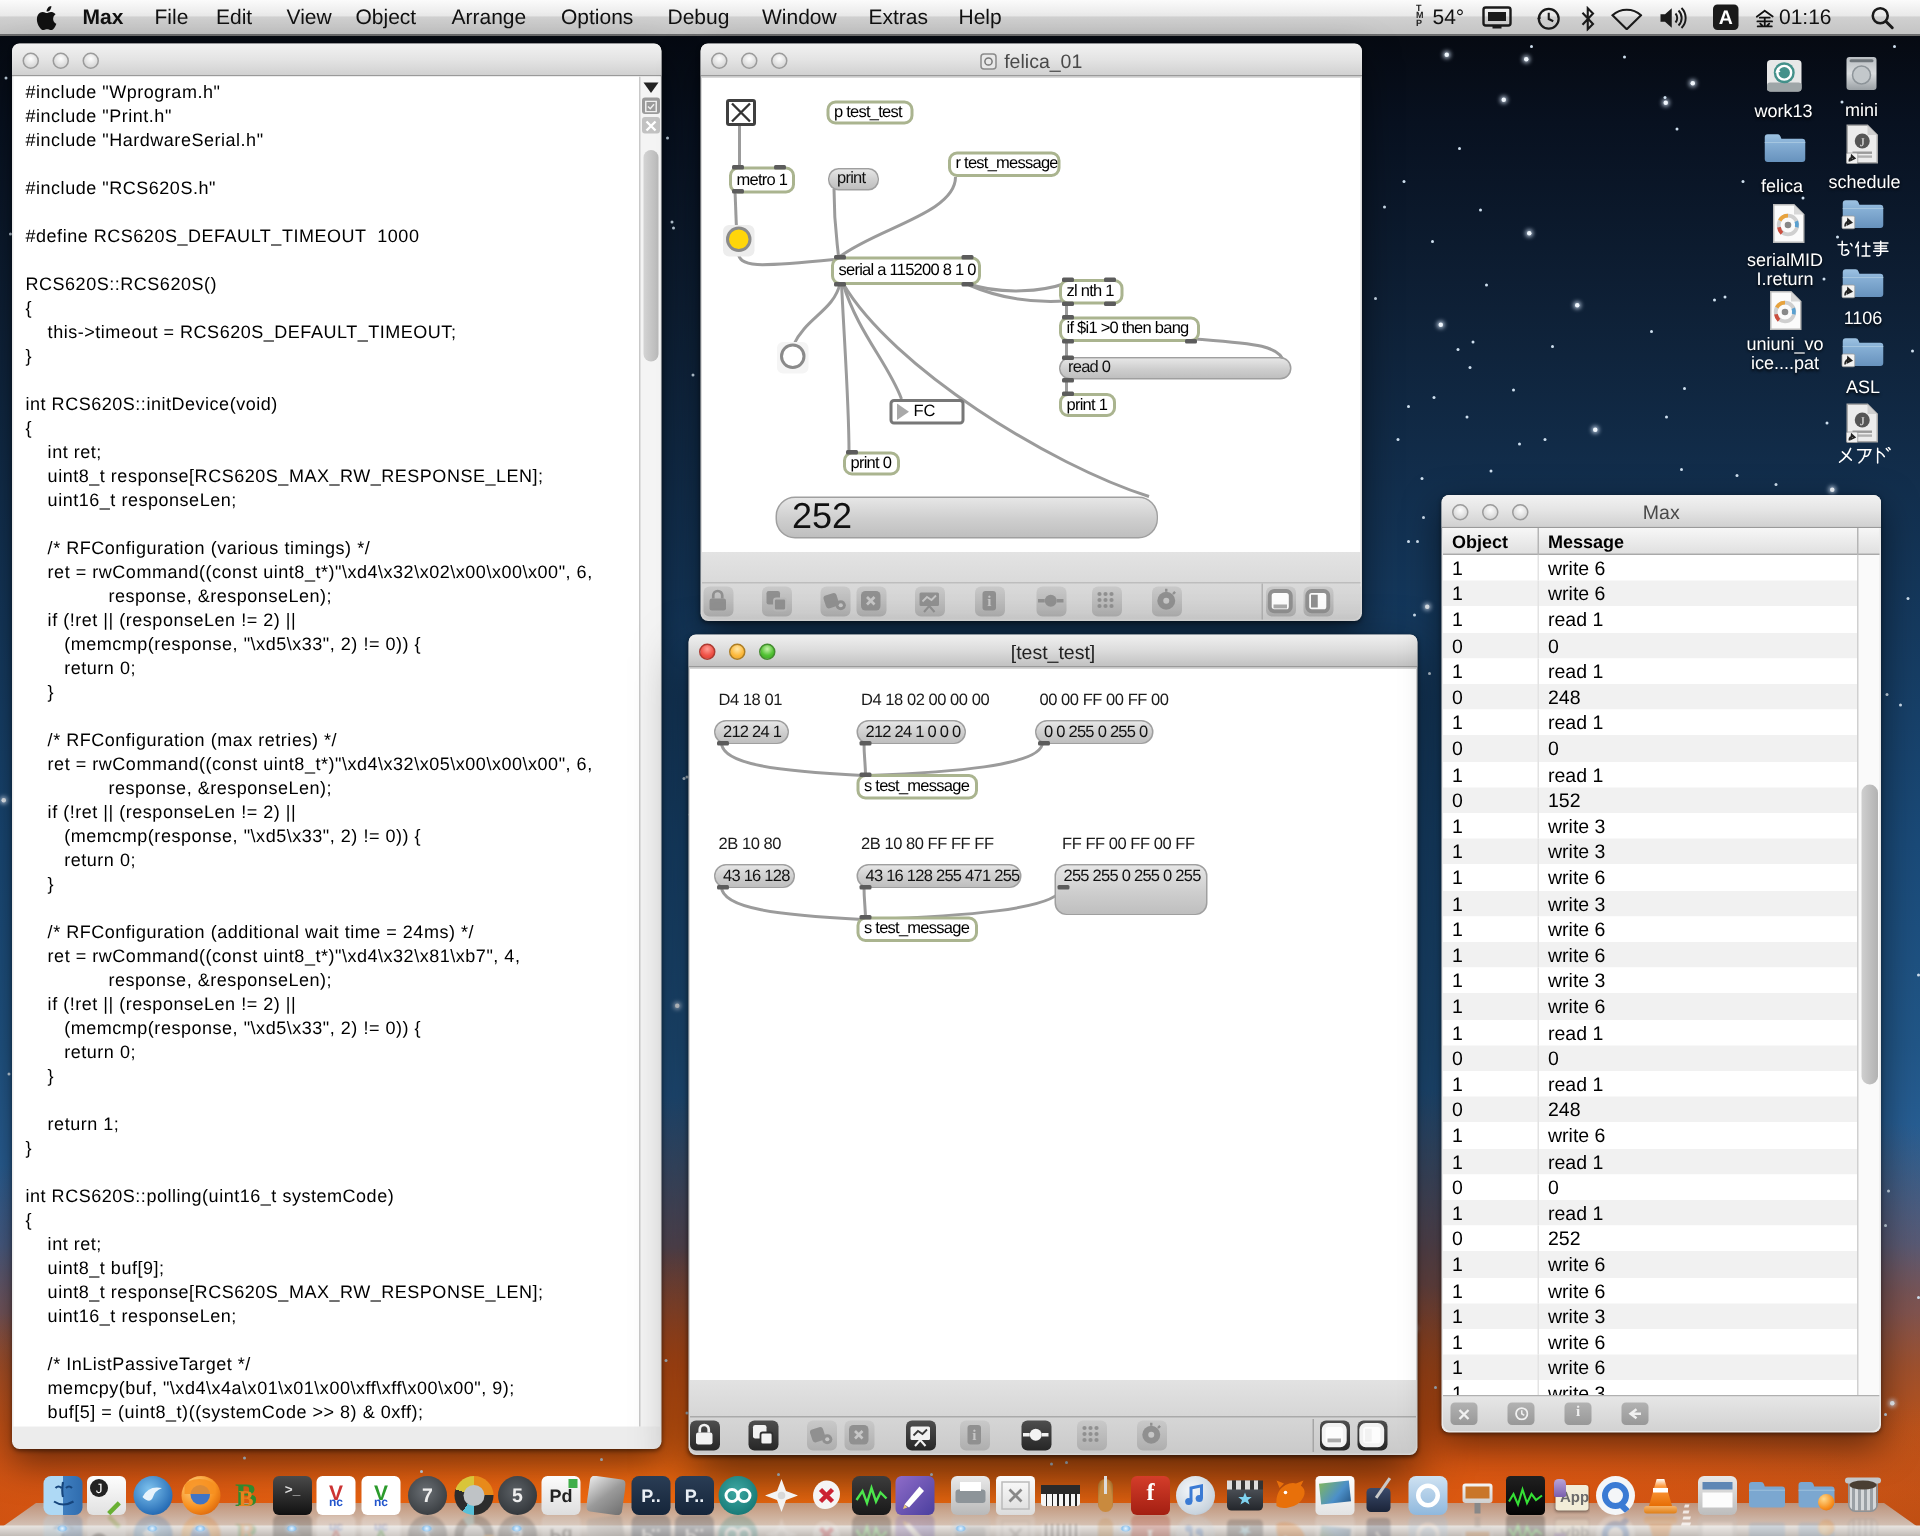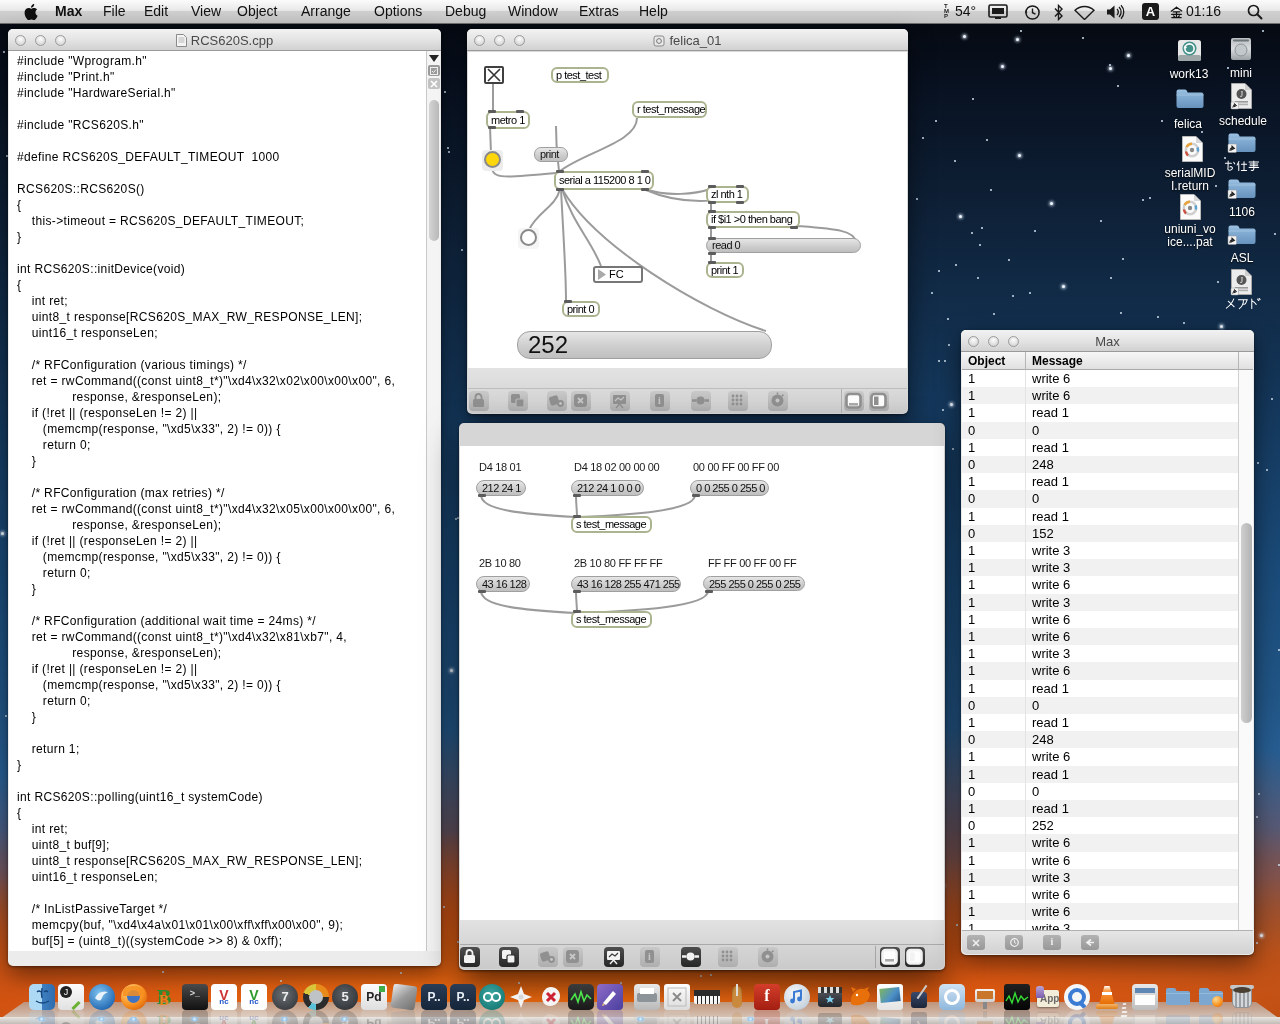--- a/index.html
+++ b/index.html
@@ -173,24 +173,20 @@
       </svg></span>
     <span style="left:1186px;">01:16</span>
     <svg style="position:absolute;left:1247px;top:4px;" width="16" height="16" viewBox="0 0 16 16">
       <circle cx="6.5" cy="6.5" r="5" fill="none" stroke="#1a1a1a" stroke-width="1.7"></circle>
       <path d="M10.3 10.3 L14.5 14.5" stroke="#1a1a1a" stroke-width="2" stroke-linecap="round"></path>
     </svg>
   </div>
 
 <div id="codewin" class="win" style="left:8px; top:29px; width:433px; height:937px; background:#ececec;">
   <div class="titlebar">
-    <div class="tb-title"><svg width="11" height="13" viewBox="0 0 11 13" style="vertical-align:-2px; margin-right:4px;">
-          <path d="M0.5,0.5 h7 l3,3 v9 h-10 z" fill="#f4f4f4" stroke="#8a8a8a"></path>
-          <path d="M2.5,4 h6 M2.5,6 h6 M2.5,8 h6" stroke="#aaa" stroke-width="0.8"></path>
-        </svg>RCS620S.cpp</div>
     <div class="lamp" style="left:7px;"></div>
       <div class="lamp" style="left:27px;"></div>
       <div class="lamp" style="left:47px;"></div>
   </div>
   <div class="abs" style="left:1px; top:22px; width:418px; height:900px; background:#fff; overflow:hidden;">
       <pre style="position:absolute; left:8px; top:2px; font-family:'Liberation Sans', sans-serif; font-size:12px; line-height:16px; color:#000; letter-spacing:0.35px;">#include "Wprogram.h"
 #include "Print.h"
 #include "HardwareSerial.h"
 
 #include "RCS620S.h"
@@ -296,21 +292,21 @@
       <div class="abs" style="left:16px; top:14px; width:20px; height:18px; background:#fff; border:2px solid #404040; border-radius:2px;"></div>
       <svg style="position:absolute;left:16px;top:14px;" width="20" height="18" viewBox="0 0 20 18">
         <path d="M4,3 L16,15 M16,3 L4,15" stroke="#333" stroke-width="1.6"></path>
       </svg>
       <div class="obj" style="left:83px; top:15px; width:58px; height:16px; padding-left:3px; line-height:12px; font-size:11px;">p test_test</div>
       <div class="obj" style="left:164px; top:49px; width:75px; height:17px; padding-left:3px; line-height:13px; font-size:11px;">r test_message</div>
       <div class="obj" style="left:18px; top:59px; width:44px; height:18px; padding-left:3px; line-height:14px; font-size:11px;">metro 1</div>
       <i class="io" style="left:20px; top:58px; width:8px;"></i>
       <i class="io" style="left:48px; top:58px; width:8px;"></i>
       <i class="io" style="left:20px; top:74px; width:8px;"></i>
-      <div class="msg" style="left:66px; top:60px; width:34px; height:15px; border-radius:7px; padding-left:5px; line-height:13px; font-size:11px;margin-top:35px;">print</div>
+      <div class="msg" style="left:84px; top:60px; width:34px; height:15px; border-radius:7px; padding-left:5px; line-height:13px; font-size:11px;">print</div>
       <div class="abs" style="left:14px; top:98px; width:21px; height:21px; background:#ededed; border-radius:4px;"></div>
       <div class="abs" style="left:16px; top:99px; width:17px; height:17px; border-radius:50%; background:#ffd60a; border:2px solid #8a8a8a;"></div>
       <div class="obj" style="left:86px; top:119px; width:100px; height:19px; padding-left:3px; line-height:15px; font-size:11px;">serial a 115200 8 1 0</div>
       <i class="io" style="left:88px; top:118px; width:8px;"></i>
       <i class="io" style="left:173px; top:118px; width:8px;"></i>
       <i class="io" style="left:88px; top:136px; width:8px;"></i>
       <i class="io" style="left:173px; top:136px; width:8px;"></i>
       <div class="obj" style="left:238px; top:134px; width:43px; height:17px; padding-left:3px; line-height:13px; font-size:11px;">zl nth 1</div>
       <i class="io" style="left:240px; top:133px; width:8px;"></i>
       <i class="io" style="left:268px; top:133px; width:8px;"></i>
@@ -392,20 +388,26 @@
           </svg></div>
         <div style="position:absolute; left:401px; top:2px; width:20px; height:20px; border-radius:4px; background:linear-gradient(180deg,#c9c9c9,#aeaeae);"><svg width="19" height="19" viewBox="0 0 19 19">
             <rect x="2.5" y="3" width="14" height="13.5" rx="3" fill="#fdfdfd" stroke="#909090" stroke-width="2.6"></rect>
             <rect x="5" y="5.5" width="4.5" height="8.5" fill="#909090"></rect>
           </svg></div>
       </div>
     </div>
 </div>
 
 <div id="testwin" class="win" style="left:459px; top:423px; width:486px; height:547px; background:#d6d6d6; box-shadow:0 14px 34px rgba(0,0,0,.62), 0 1px 3px rgba(0,0,0,.55);">
+  <div class="titlebar" style="background:linear-gradient(180deg,#f0f0f0 0%,#dcdcdc 50%,#c2c2c2 100%);">
+      <div class="tb-title" style="color:#222;">[test_test]</div>
+    <div class="lamp" style="left:7px; border-color:#ad3a31; background:radial-gradient(circle at 50% 30%, #ff9d94 0%, #f0544a 55%, #d93b2f 100%);"></div>
+    <div class="lamp" style="left:27px; border-color:#ad7d23; background:radial-gradient(circle at 50% 30%, #ffe7a8 0%, #fdbb40 55%, #eaa327 100%);"></div>
+    <div class="lamp" style="left:47px; border-color:#438c2f; background:radial-gradient(circle at 50% 30%, #c6f2ab 0%, #52c234 55%, #3aa422 100%);"></div>
+  </div>
   <div class="abs" style="left:1px; top:23px; width:484px; height:474px; background:#fff;">
       <svg class="cords" width="484" height="497" viewBox="460 446 484 497" style="left:0;top:0;">
 <g fill="none" stroke="#9b9b9b" stroke-width="2">
 <path d="M481,495 C481,510 520,514 575,517"></path>
 <path d="M576,495 C576,505 577,509 577,517"></path>
 <path d="M695,495 C695,511 630,515 579,517"></path>
 <path d="M481,591 C481,606 520,610 575,613"></path>
 <path d="M576,591 C576,601 577,605 577,613"></path>
 <path d="M708,591 C708,607 635,611 579,613"></path>
 </g>
@@ -419,21 +421,21 @@
       <i class="io" style="left:18px; top:48px; width:8px;"></i>
       <i class="io" style="left:113px; top:48px; width:8px;"></i>
       <i class="io" style="left:232px; top:48px; width:8px;"></i>
       <div class="obj" style="left:111px; top:70px; width:81px; height:17px; padding-left:3px; line-height:13px;">s test_message</div>
       <i class="io" style="left:113px; top:69px; width:8px;"></i>
       <div class="cmt" style="left:19px; top:111px;">2B 10 80</div>
       <div class="cmt" style="left:114px; top:111px;">2B 10 80 FF FF FF</div>
       <div class="cmt" style="left:248px; top:111px;">FF FF 00 FF 00 FF</div>
       <div class="msg" style="left:16px; top:130px; width:54px; height:16px; border-radius:8px; padding-left:5px; line-height:14px;">43 16 128</div>
       <div class="msg" style="left:111px; top:130px; width:110px; height:16px; border-radius:8px; padding-left:5px; line-height:14px;">43 16 128 255 471 255</div>
-      <div class="msg" style="left:243px; top:130px; width:102px; height:15px; border-radius:8px; padding-left:5px; line-height:14px;">255 255 0 255 0 255</div>
+      <div class="msg" style="left:243px; top:130px; width:102px; height:34px; border-radius:8px; padding-left:5px; line-height:14px;">255 255 0 255 0 255</div>
       <i class="io" style="left:18px; top:144px; width:8px;"></i>
       <i class="io" style="left:113px; top:144px; width:8px;"></i>
       <i class="io" style="left:245px; top:144px; width:8px;"></i>
       <div class="obj" style="left:111px; top:165px; width:81px; height:17px; padding-left:3px; line-height:13px;">s test_message</div>
       <i class="io" style="left:113px; top:164px; width:8px;"></i>
     </div>
   <div class="abs" style="left:1px; bottom:1px; width:484px; height:49px; border-radius:0 0 5px 5px; background:linear-gradient(180deg,#e2e2e2,#cacaca);">
       <i style="position:absolute;left:0;top:24px;width:484px;height:1px;background:#aaa;"></i>
       <div style="position:absolute;left:0;top:25px;width:484px;height:24px;">
         <div style="position:absolute; left:0px; top:2px; width:20px; height:20px; border-radius:4px; background:linear-gradient(180deg,#4e4e4e,#262626);"><svg width="19" height="19" viewBox="0 0 19 19">

